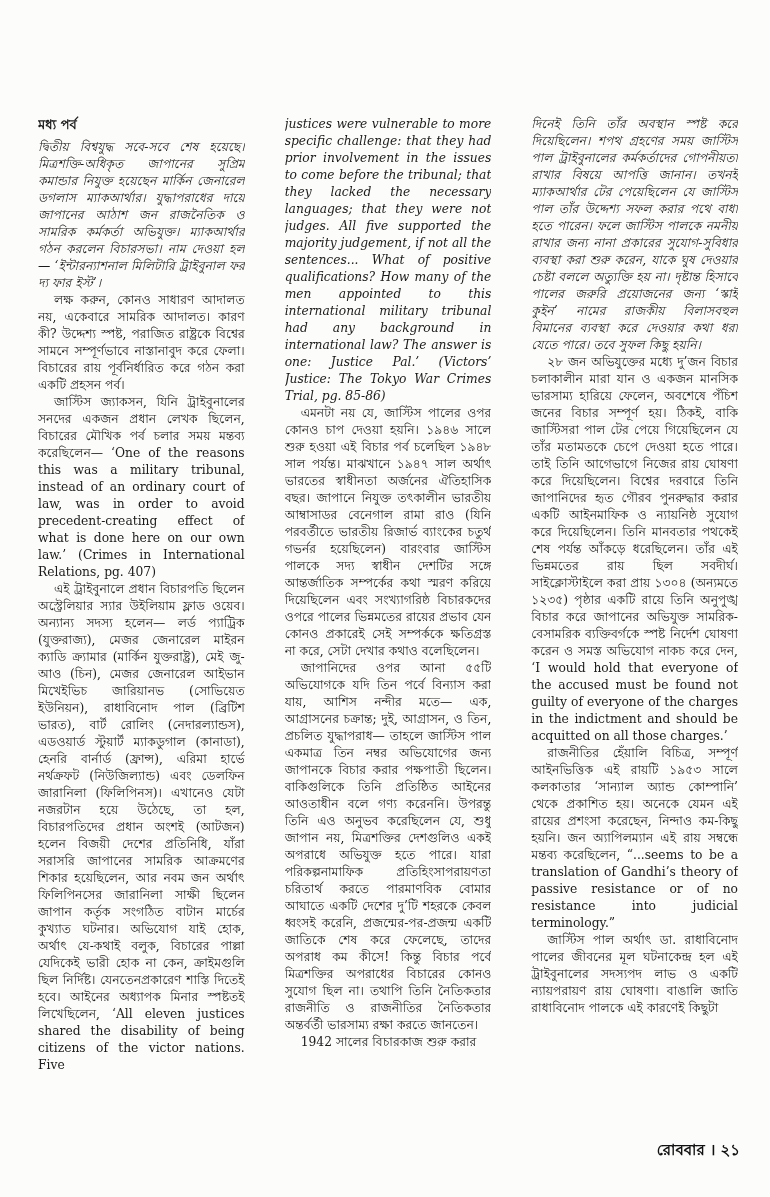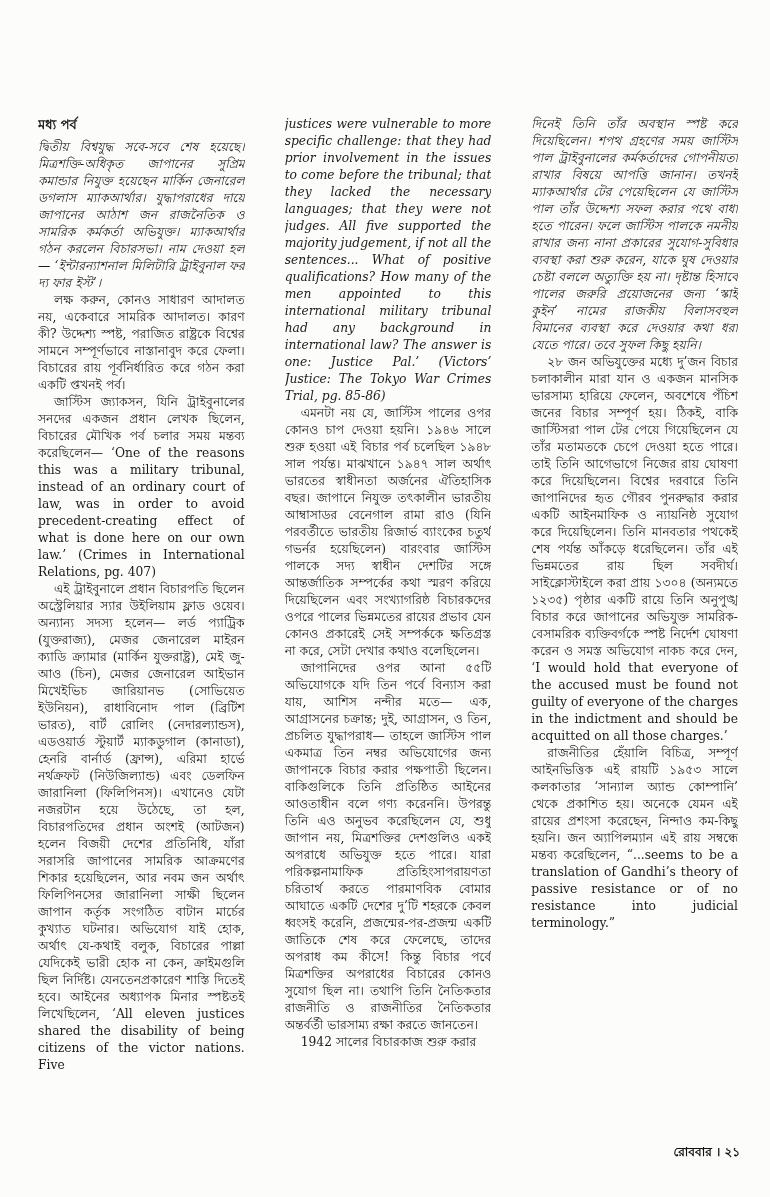--- a/index.html
+++ b/index.html
@@ -46,52 +46,53 @@
     text-indent: 16px;
   }
   .col p.first {
     text-indent: 0;
     font-style: italic;
   }
   .footer {
     position: absolute;
     right: 30px;
     bottom: 34px;
-    font-size: 12px;
+    font-size: 15px;
     font-weight: bold;
     color: #111111;
     font-family: "DejaVu Sans", "Liberation Sans", sans-serif;
   }
 </style>
 </head>
 <body>
 
 <div class="page">
 
   <div class="columns">
 
     <div class="col">
       <h2 class="heading">মধ্য পর্ব</h2>
       <p class="first">দ্বিতীয় বিশ্বযুদ্ধ সবে-সবে শেষ হয়েছে। মিত্রশক্তি-অধিকৃত জাপানের সুপ্রিম কমান্ডার নিযুক্ত হয়েছেন মার্কিন জেনারেল ডগলাস ম্যাকআর্থার। যুদ্ধাপরাধের দায়ে জাপানের আঠাশ জন রাজনৈতিক ও সামরিক কর্মকর্তা অভিযুক্ত। ম্যাকআর্থার গঠন করলেন বিচারসভা। নাম দেওয়া হল— ‘ইন্টারন্যাশনাল মিলিটারি ট্রাইবুনাল ফর দ্য ফার ইস্ট’।</p>
-      <p>লক্ষ করুন, কোনও সাধারণ আদালত নয়, একেবারে সামরিক আদালত। কারণ কী? উদ্দেশ্য স্পষ্ট, পরাজিত রাষ্ট্রকে বিশ্বের সামনে সম্পূর্ণভাবে নাস্তানাবুদ করে ফেলা। বিচারের রায় পূর্বনির্ধারিত করে গঠন করা একটি প্তখনই পর্ব।</p>
+      <p>লক্ষ করুন, কোনও সাধারণ আদালত নয়, একেবারে সামরিক আদালত। কারণ কী? উদ্দেশ্য স্পষ্ট, পরাজিত রাষ্ট্রকে বিশ্বের সামনে সম্পূর্ণভাবে নাস্তানাবুদ করে ফেলা। বিচারের রায় পূর্বনির্ধারিত করে গঠন করা একটি প্রহসন পর্ব।</p>
       <p>জাস্টিস জ্যাকসন, যিনি ট্রাইবুনালের সনদের একজন প্রধান লেখক ছিলেন, বিচারের মৌখিক পর্ব চলার সময় মন্তব্য করেছিলেন— ‘One of the reasons this was a military tribunal, instead of an ordinary court of law, was in order to avoid precedent-creating effect of what is done here on our own law.’ (Crimes in International Relations, pg. 407)</p>
       <p>এই ট্রাইবুনালে প্রধান বিচারপতি ছিলেন অস্ট্রেলিয়ার স্যার উইলিয়াম ফ্লাড ওয়েব। অন্যান্য সদস্য হলেন— লর্ড প্যাট্রিক (যুক্তরাজ্য), মেজর জেনারেল মাইরন ক্যাডি ক্র্যামার (মার্কিন যুক্তরাষ্ট্র), মেই জু-আও (চিন), মেজর জেনারেল আইভান মিখেইভিচ জারিয়ানভ (সোভিয়েত ইউনিয়ন), রাধাবিনোদ পাল (ব্রিটিশ ভারত), বার্ট রোলিং (নেদারল্যান্ডস), এডওয়ার্ড স্টুয়ার্ট ম্যাকডুগাল (কানাডা), হেনরি বার্নার্ড (ফ্রান্স), এরিমা হার্ভে নর্থক্রফট (নিউজিল্যান্ড) এবং ডেলফিন জারানিলা (ফিলিপিনস)। এখানেও যেটা নজরটান হয়ে উঠেছে, তা হল, বিচারপতিদের প্রধান অংশই (আটজন) হলেন বিজয়ী দেশের প্রতিনিধি, যাঁরা সরাসরি জাপানের সামরিক আক্রমণের শিকার হয়েছিলেন, আর নবম জন অর্থাৎ ফিলিপিনসের জারানিলা সাক্ষী ছিলেন জাপান কর্তৃক সংগঠিত বাটান মার্চের কুখ্যাত ঘটনার। অভিযোগ যাই হোক, অর্থাৎ যে-কথাই বলুক, বিচারের পাল্লা যেদিকেই ভারী হোক না কেন, ক্রাইমগুলি ছিল নির্দিষ্ট। যেনতেনপ্রকারেণ শাস্তি দিতেই হবে। আইনের অধ্যাপক মিনার স্পষ্টতই লিখেছিলেন, ‘All eleven justices shared the disability of being citizens of the victor nations. Five</p>
     </div>
 
     <div class="col">
       <p class="first">justices were vulnerable to more specific challenge: that they had prior involvement in the issues to come before the tribunal; that they lacked the necessary languages; that they were not judges. All five supported the majority judgement, if not all the sentences... What of positive qualifications? How many of the men appointed to this international military tribunal had any background in international law? The answer is one: Justice Pal.’ (Victors’ Justice: The Tokyo War Crimes Trial, pg. 85-86)</p>
       <p>এমনটা নয় যে, জাস্টিস পালের ওপর কোনও চাপ দেওয়া হয়নি। ১৯৪৬ সালে শুরু হওয়া এই বিচার পর্ব চলেছিল ১৯৪৮ সাল পর্যন্ত। মাঝখানে ১৯৪৭ সাল অর্থাৎ ভারতের স্বাধীনতা অর্জনের ঐতিহাসিক বছর। জাপানে নিযুক্ত তৎকালীন ভারতীয় আম্বাসাডর বেনেগাল রামা রাও (যিনি পরবর্তীতে ভারতীয় রিজার্ভ ব্যাংকের চতুর্থ গভর্নর হয়েছিলেন) বারংবার জাস্টিস পালকে সদ্য স্বাধীন দেশটির সঙ্গে আন্তর্জাতিক সম্পর্কের কথা স্মরণ করিয়ে দিয়েছিলেন এবং সংখ্যাগরিষ্ঠ বিচারকদের ওপরে পালের ভিন্নমতের রায়ের প্রভাব যেন কোনও প্রকারেই সেই সম্পর্ককে ক্ষতিগ্রস্ত না করে, সেটা দেখার কথাও বলেছিলেন।</p>
       <p>জাপানিদের ওপর আনা ৫৫টি অভিযোগকে যদি তিন পর্বে বিন্যাস করা যায়, আশিস নন্দীর মতে— এক, আগ্রাসনের চক্রান্ত; দুই, আগ্রাসন, ও তিন, প্রচলিত যুদ্ধাপরাধ— তাহলে জাস্টিস পাল একমাত্র তিন নম্বর অভিযোগের জন্য জাপানকে বিচার করার পক্ষপাতী ছিলেন। বাকিগুলিকে তিনি প্রতিষ্ঠিত আইনের আওতাধীন বলে গণ্য করেননি। উপরন্তু তিনি এও অনুভব করেছিলেন যে, শুধু জাপান নয়, মিত্রশক্তির দেশগুলিও একই অপরাধে অভিযুক্ত হতে পারে। যারা পরিকল্পনামাফিক প্রতিহিংসাপরায়ণতা চরিতার্থ করতে পারমাণবিক বোমার আঘাতে একটি দেশের দু’টি শহরকে কেবল ধ্বংসই করেনি, প্রজন্মের-পর-প্রজন্ম একটি জাতিকে শেষ করে ফেলেছে, তাদের অপরাধ কম কীসে! কিন্তু বিচার পর্বে মিত্রশক্তির অপরাধের বিচারের কোনও সুযোগ ছিল না। তথাপি তিনি নৈতিকতার রাজনীতি ও রাজনীতির নৈতিকতার অন্তর্বর্তী ভারসাম্য রক্ষা করতে জানতেন।</p>
       <p>1942 সালের বিচারকাজ শুরু করার</p>
     </div>
 
     <div class="col">
       <p class="first">দিনেই তিনি তাঁর অবস্থান স্পষ্ট করে দিয়েছিলেন। শপথ গ্রহণের সময় জাস্টিস পাল ট্রাইবুনালের কর্মকর্তাদের গোপনীয়তা রাখার বিষয়ে আপত্তি জানান। তখনই ম্যাকআর্থার টের পেয়েছিলেন যে জাস্টিস পাল তাঁর উদ্দেশ্য সফল করার পথে বাধা হতে পারেন। ফলে জাস্টিস পালকে নমনীয় রাখার জন্য নানা প্রকারের সুযোগ-সুবিধার ব্যবস্থা করা শুরু করেন, যাকে ঘুষ দেওয়ার চেষ্টা বললে অত্যুক্তি হয় না। দৃষ্টান্ত হিসাবে পালের জরুরি প্রয়োজনের জন্য ‘স্কাই কুইন’ নামের রাজকীয় বিলাসবহুল বিমানের ব্যবস্থা করে দেওয়ার কথা ধরা যেতে পারে। তবে সুফল কিছু হয়নি।</p>
       <p>২৮ জন অভিযুক্তের মধ্যে দু’জন বিচার চলাকালীন মারা যান ও একজন মানসিক ভারসাম্য হারিয়ে ফেলেন, অবশেষে পঁচিশ জনের বিচার সম্পূর্ণ হয়। ঠিকই, বাকি জাস্টিসরা পাল টের পেয়ে গিয়েছিলেন যে তাঁর মতামতকে চেপে দেওয়া হতে পারে। তাই তিনি আগেভাগে নিজের রায় ঘোষণা করে দিয়েছিলেন। বিশ্বের দরবারে তিনি জাপানিদের হৃত গৌরব পুনরুদ্ধার করার একটি আইনমাফিক ও ন্যায়নিষ্ঠ সুযোগ করে দিয়েছিলেন। তিনি মানবতার পথকেই শেষ পর্যন্ত আঁকড়ে ধরেছিলেন। তাঁর এই ভিন্নমতের রায় ছিল সবদীর্ঘ। সাইক্লোস্টাইলে করা প্রায় ১৩০৪ (অন্যমতে ১২৩৫) পৃষ্ঠার একটি রায়ে তিনি অনুপুঙ্খ বিচার করে জাপানের অভিযুক্ত সামরিক-বেসামরিক ব্যক্তিবর্গকে স্পষ্ট নির্দেশ ঘোষণা করেন ও সমস্ত অভিযোগ নাকচ করে দেন, ‘I would hold that everyone of the accused must be found not guilty of everyone of the charges in the indictment and should be acquitted on all those charges.’</p>
       <p>রাজনীতির হেঁয়ালি বিচিত্র, সম্পূর্ণ আইনভিত্তিক এই রায়টি ১৯৫৩ সালে কলকাতার ‘সান্যাল অ্যান্ড কোম্পানি’ থেকে প্রকাশিত হয়। অনেকে যেমন এই রায়ের প্রশংসা করেছেন, নিন্দাও কম-কিছু হয়নি। জন অ্যাপিলম্যান এই রায় সম্বন্ধে মন্তব্য করেছিলেন, “...seems to be a translation of Gandhi’s theory of passive resistance or of no resistance into judicial terminology.”</p>
+      <p>জাস্টিস পাল অর্থাৎ ডা. রাধাবিনোদ পালের জীবনের মূল ঘটনাকেন্দ্র হল এই ট্রাইবুনালের সদস্যপদ লাভ ও একটি ন্যায়পরায়ণ রায় ঘোষণা। বাঙালি জাতি রাধাবিনোদ পালকে এই কারণেই কিছুটা</p>
     </div>
 
   </div>
 
   <div class="footer">
     <span>রোববার । ২১</span>
   </div>
 
 </div>
 

